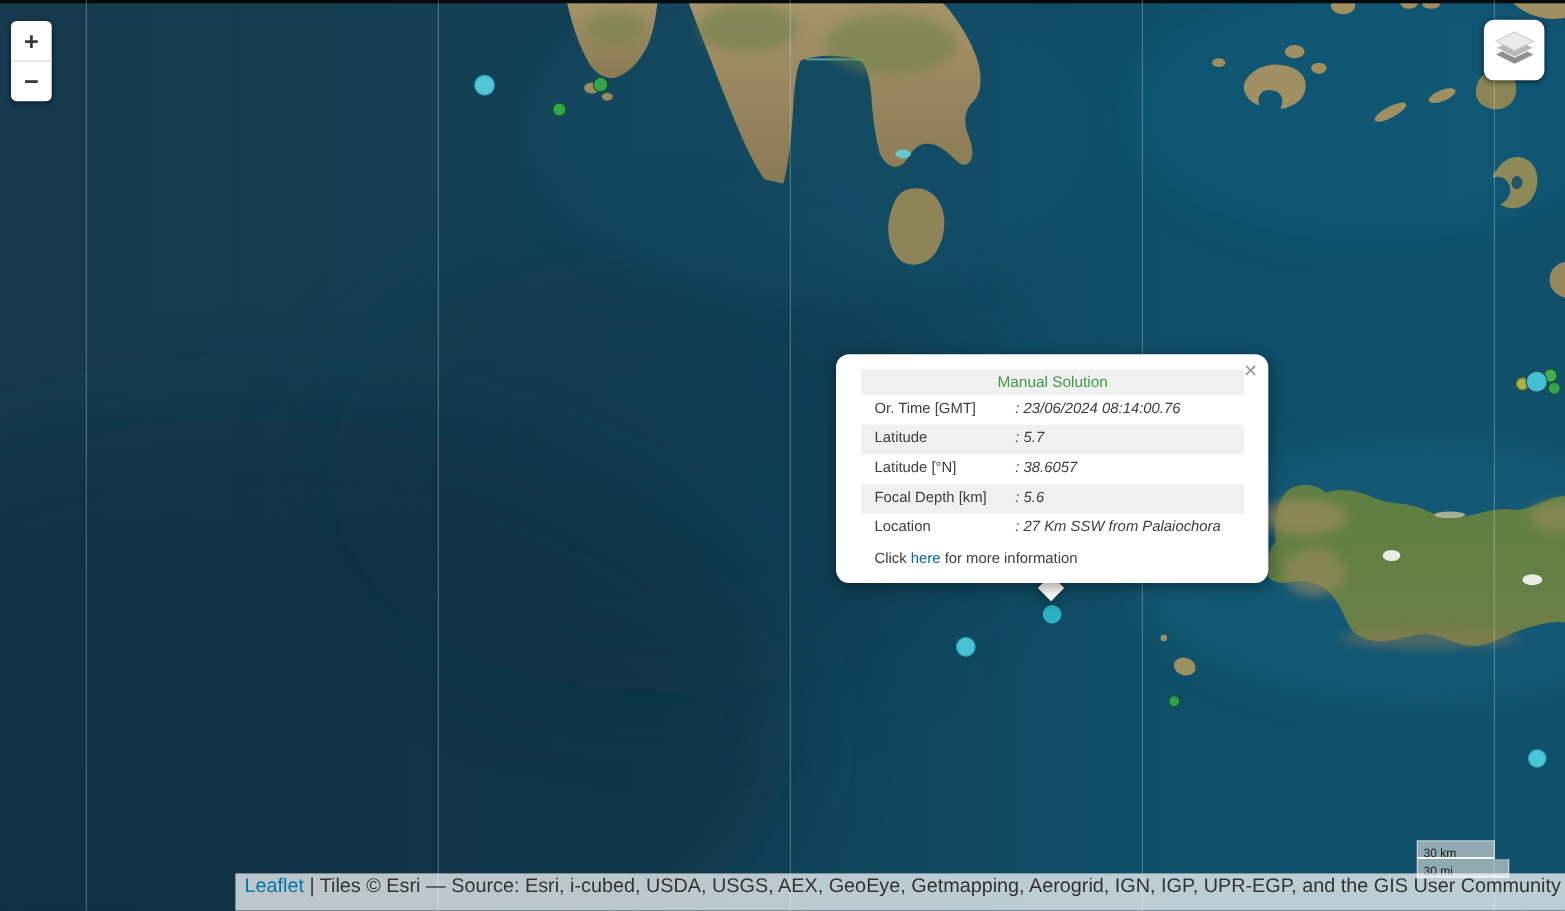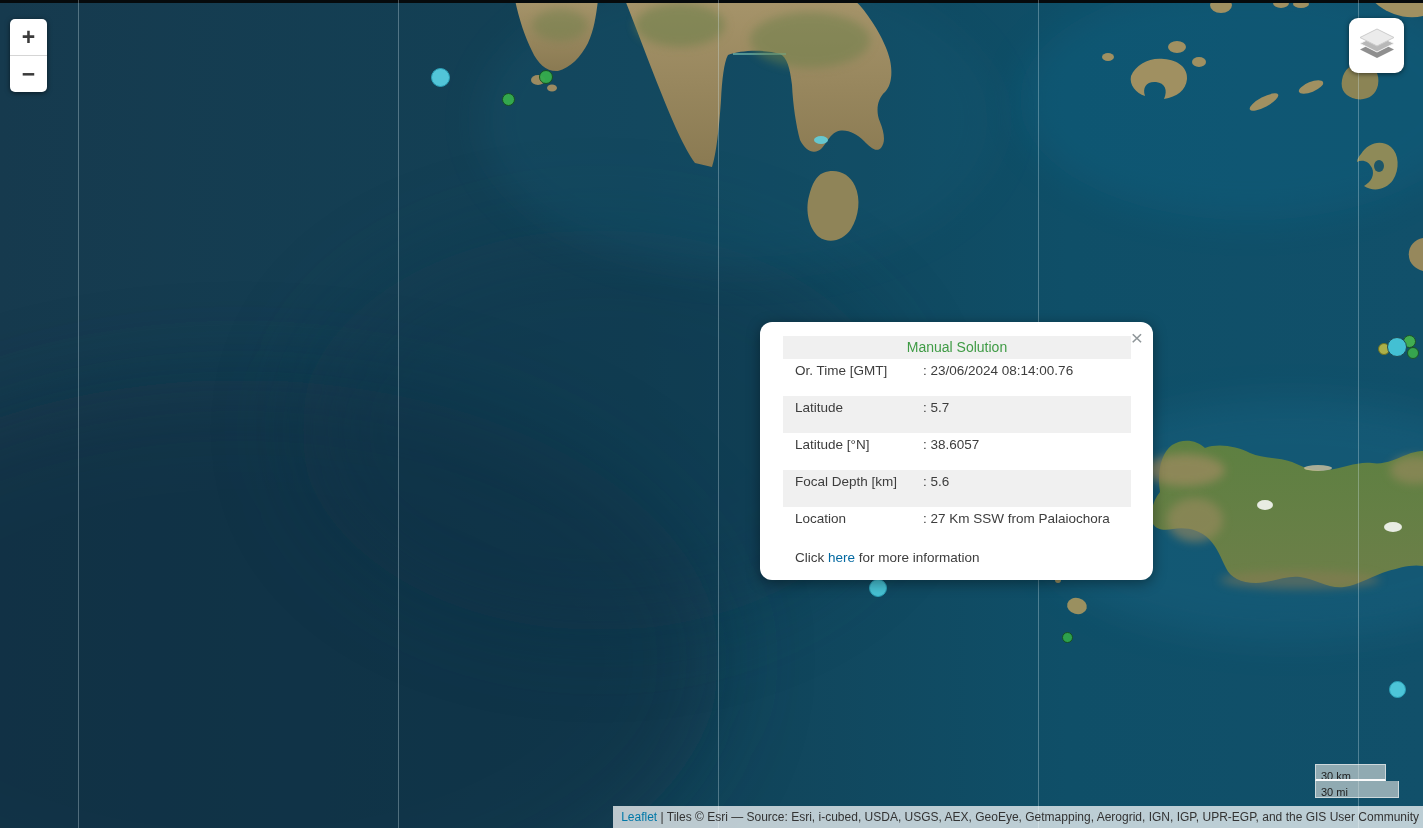--- a/index.html
+++ b/index.html
@@ -29,29 +29,29 @@
   .layers-control{
     position:absolute;left:1349px;top:18px;width:55px;height:55px;z-index:7;
     background:#fff;border-radius:9px;box-shadow:0 1px 5px rgba(0,0,0,.55);
     display:flex;align-items:center;justify-content:center;cursor:pointer;
   }
 
   
   .scale-control{position:absolute;left:1288px;top:764px;z-index:5;font-size:11px;color:#1e1e1e;}
   .scale-line{
     background:rgba(222,226,222,0.62);border:1px solid rgba(255,255,255,0.55);
-    box-sizing:border-box;padding:5px 0 1px 5px;line-height:13px;white-space:nowrap;overflow:hidden;margin-left:27px;
+    box-sizing:border-box;padding:5px 0 1px 5px;line-height:13px;white-space:nowrap;overflow:hidden;
   }
   .scale-line.km{width:71px;height:17px;border-bottom:2px solid rgba(255,255,255,0.95);}
   .scale-line.mi{width:84px;height:17px;border-top:none;}
 
   
   .attribution{
-    position:absolute;right:0;bottom:0;height:22px;z-index:6;
-    background:rgba(255,255,255,0.72);color:#333;font-size:12px;line-height:22px;
+    position:absolute;right:0;bottom:0;height:34px;z-index:6;
+    background:rgba(255,255,255,0.72);color:#333;font-size:18px;line-height:22px;
     padding:0 4px 0 8px;white-space:nowrap;text-align:right;
   }
   .attribution a{color:#0078a8;text-decoration:none;cursor:pointer;}
   .attr-sep{color:#333;}
 
   
   .popup{position:absolute;left:760px;top:322px;z-index:8;}
   .popup-tip{
     position:absolute;left:187px;top:204px;width:17px;height:17px;background:#fff;
     transform:rotate(45deg);box-shadow:0 3px 14px rgba(0,0,0,.35);
@@ -59,25 +59,25 @@
   .popup-box{
     position:relative;width:393px;box-sizing:border-box;background:#fff;border-radius:12px;
     box-shadow:0 3px 14px rgba(0,0,0,.4);padding:14px 22px 12px 23px;
     color:#3d3d3d;font-size:13.5px;
   }
   .popup-close{
     position:absolute;top:3px;right:8px;font-size:21px;line-height:21px;color:#8f9699;
     cursor:pointer;font-weight:400;padding:2px;
   }
   .ptable{width:100%;}
-  .prow{display:flex;padding:3px 0 17px 12px;line-height:17px;}
+  .prow{display:flex;padding:3px 0 7px 12px;line-height:17px;}
   .prow:nth-child(odd){background:#f0f0f0;}
   .prow-title{display:block;text-align:center;padding:3px 12px;font-size:14px;color:#3f9b45;line-height:17px;}
   .plabel{flex:0 0 128px;}
-  .pvalue{flex:1;}
+  .pvalue{flex:1;font-style:italic;}
   .popup-footer{padding:5px 0 2px 12px;line-height:17px;}
   .popup-footer a{color:#0369a1;text-decoration:none;cursor:pointer;}
 </style>
 </head>
 <body>
 
 <div id="map-root">
 
   <svg id="terrain" width="1423" height="828" viewBox="0 0 1423 828">
     <defs>

